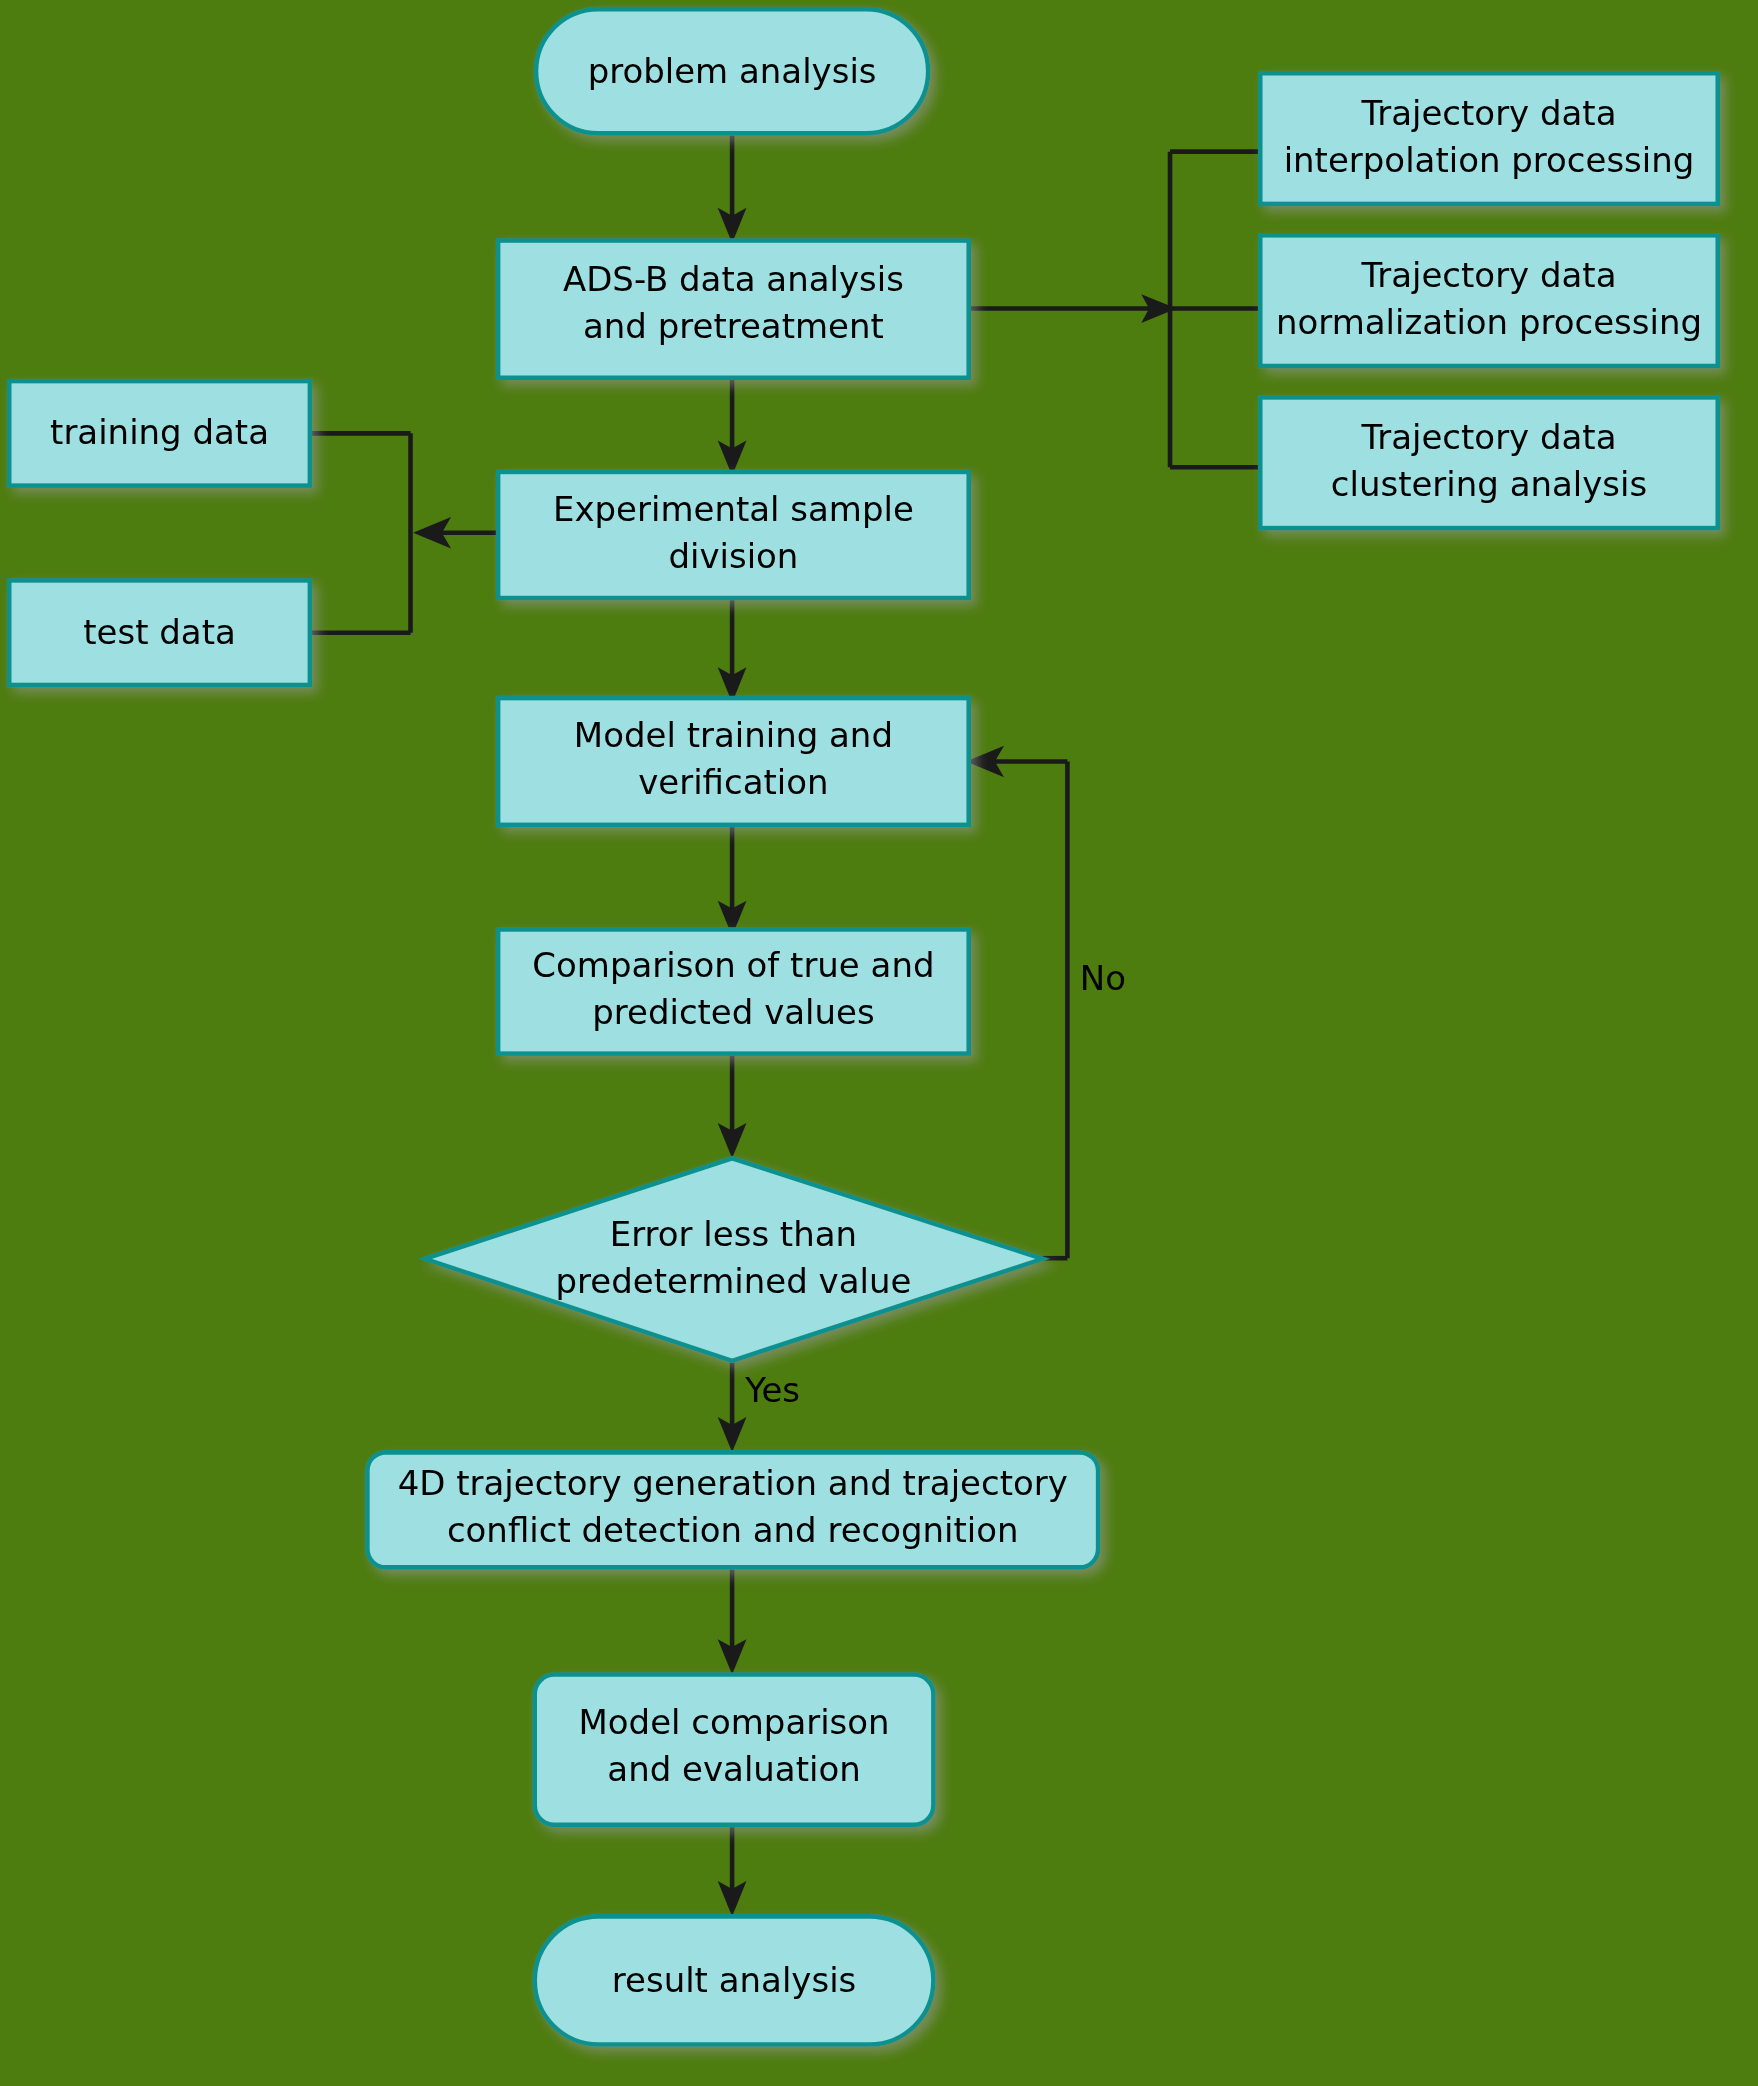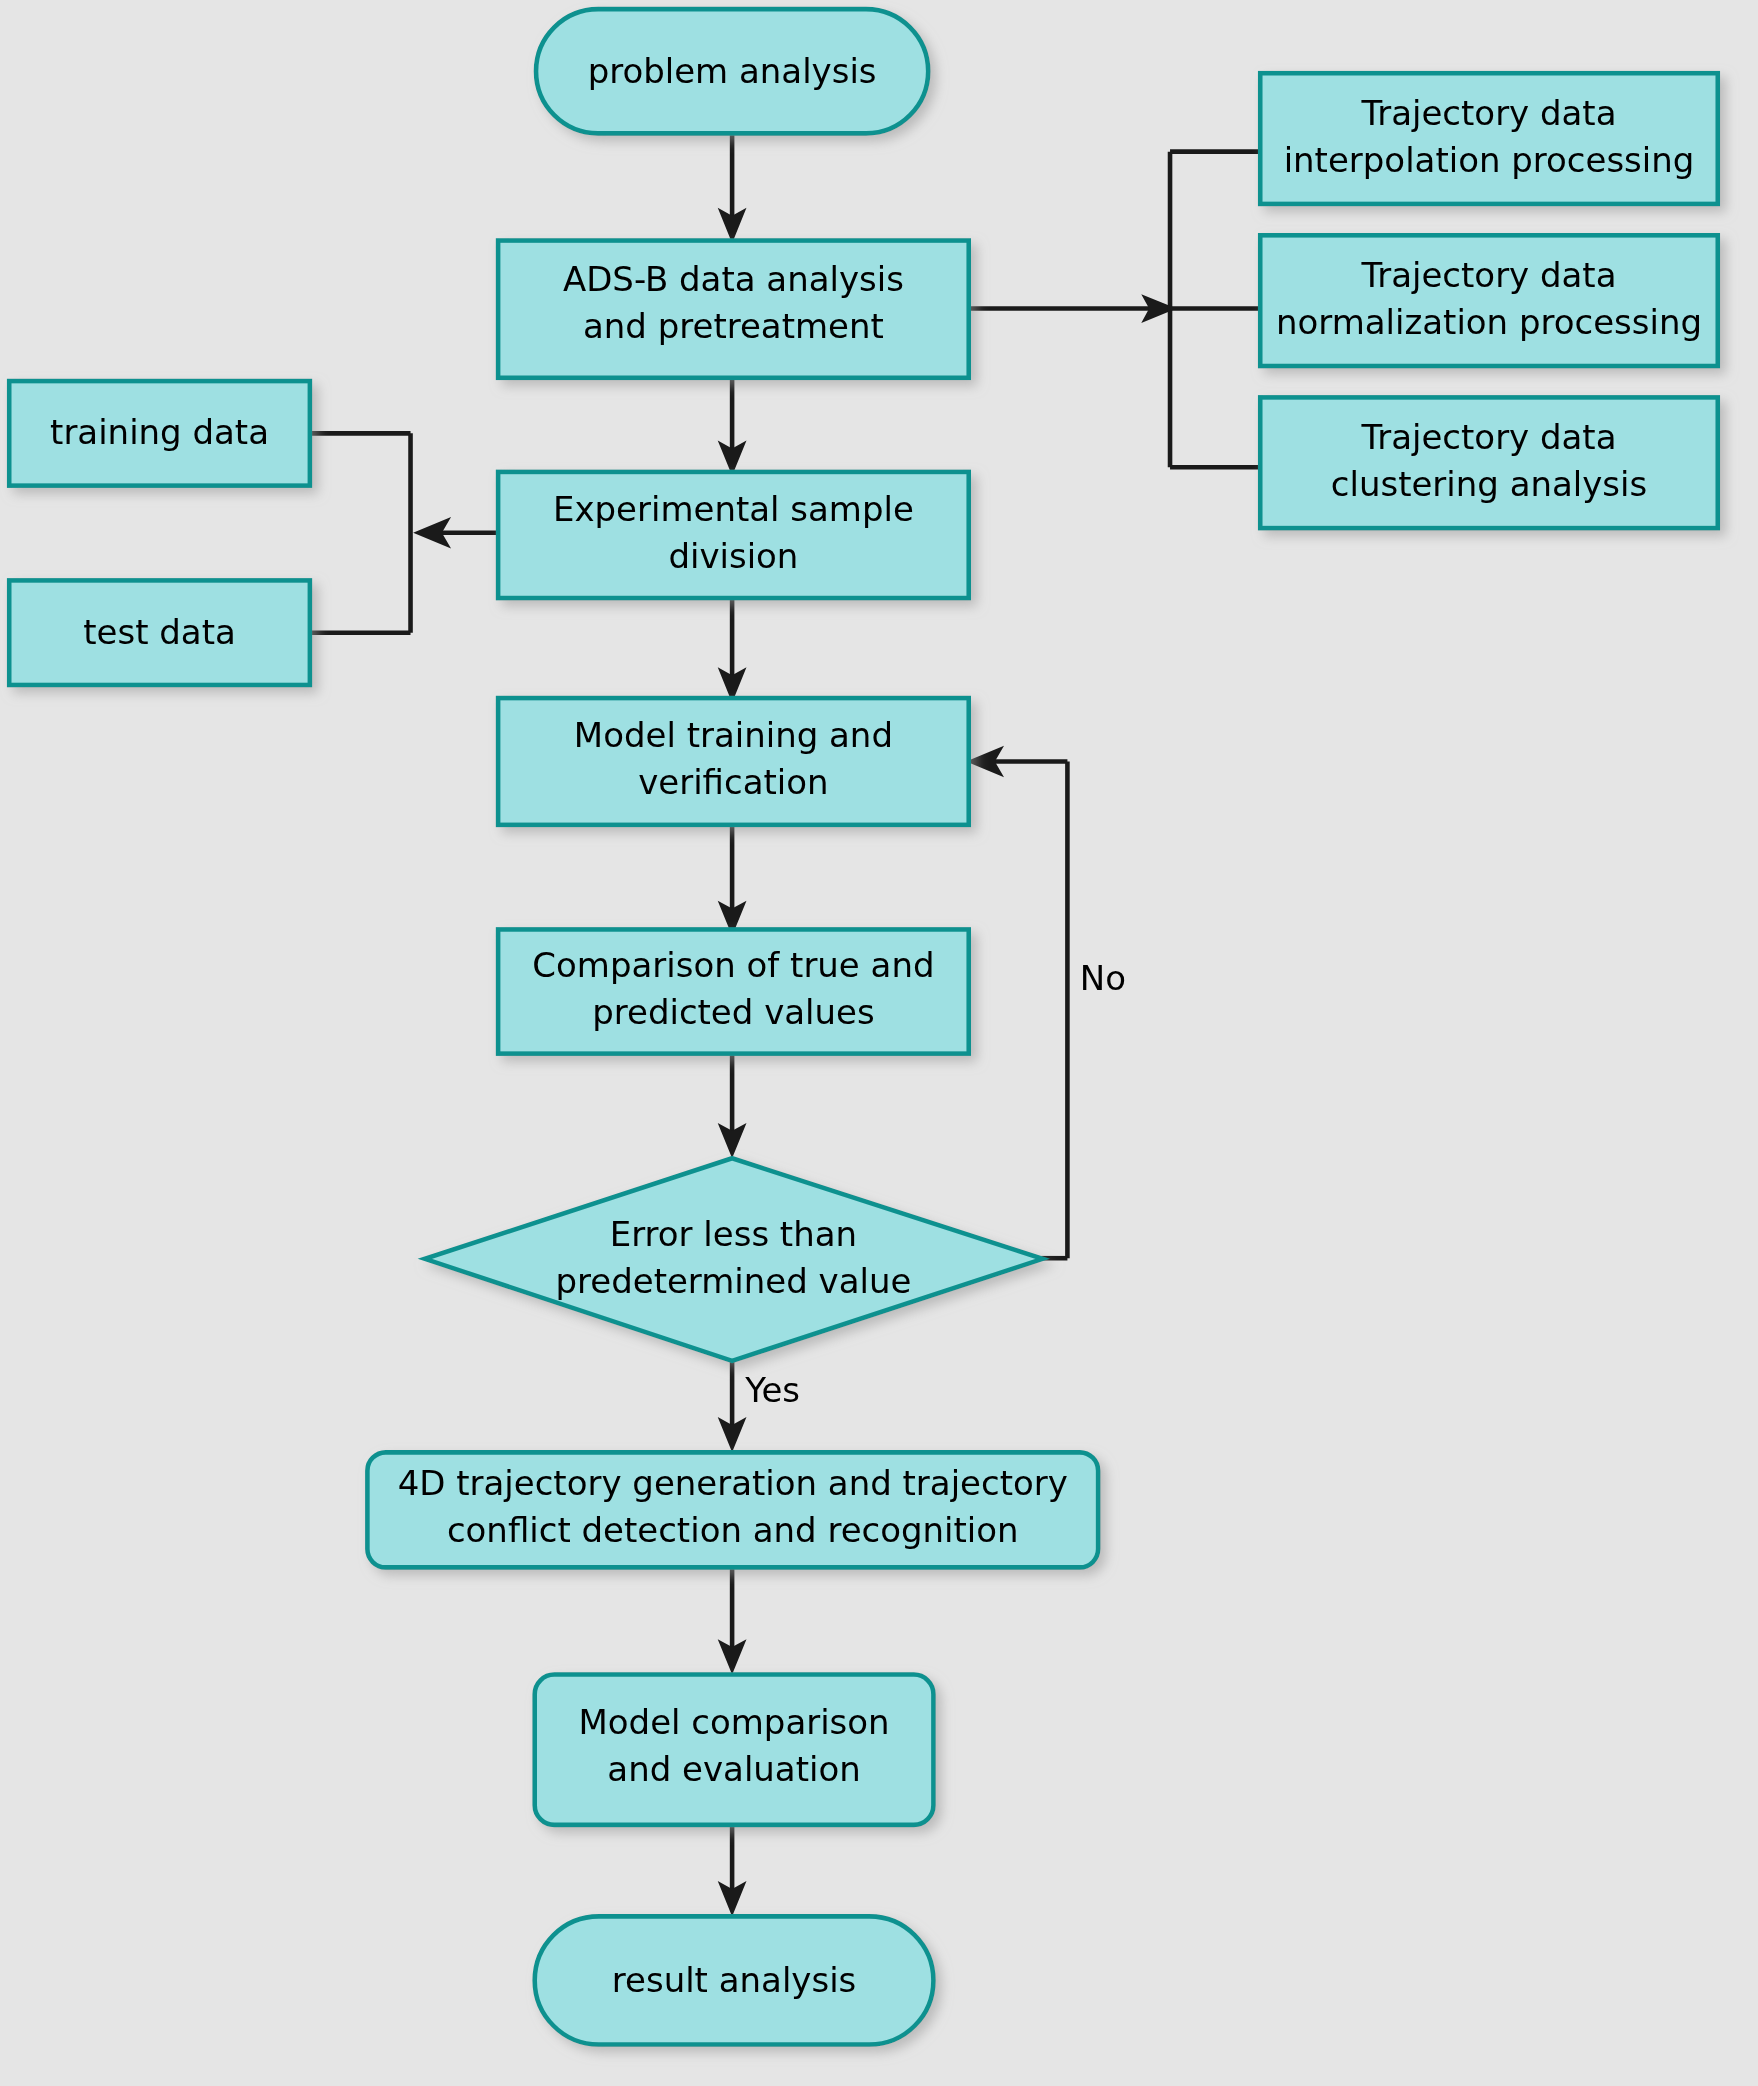--- a/index.html
+++ b/index.html
@@ -7,21 +7,21 @@
     padding: 0;
     background: #ffffff;
   }
   body {
     font-family: "DejaVu Sans", sans-serif;
   }
   #flowchart-root {
     position: relative;
     width: 1759px;
     height: 2087px;
-    background: #e5e5e5;
+    background: #4d7c0f;
     overflow: hidden;
   }
   svg.canvas {
     position: absolute;
     top: 0; left: 0;
     width: 1759px;
     height: 2087px;
     display: block;
   }
   .node-text {

